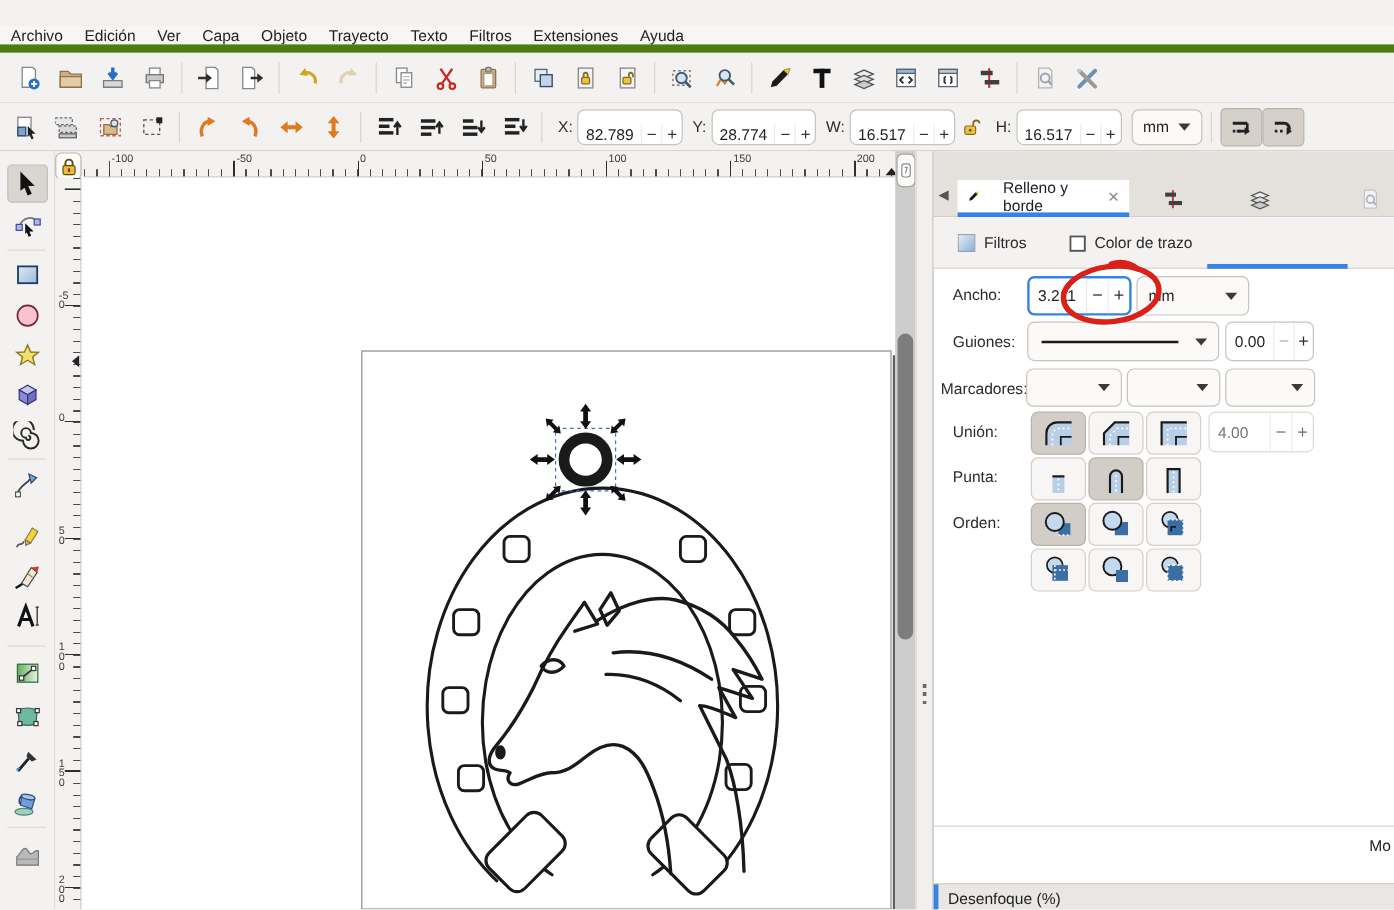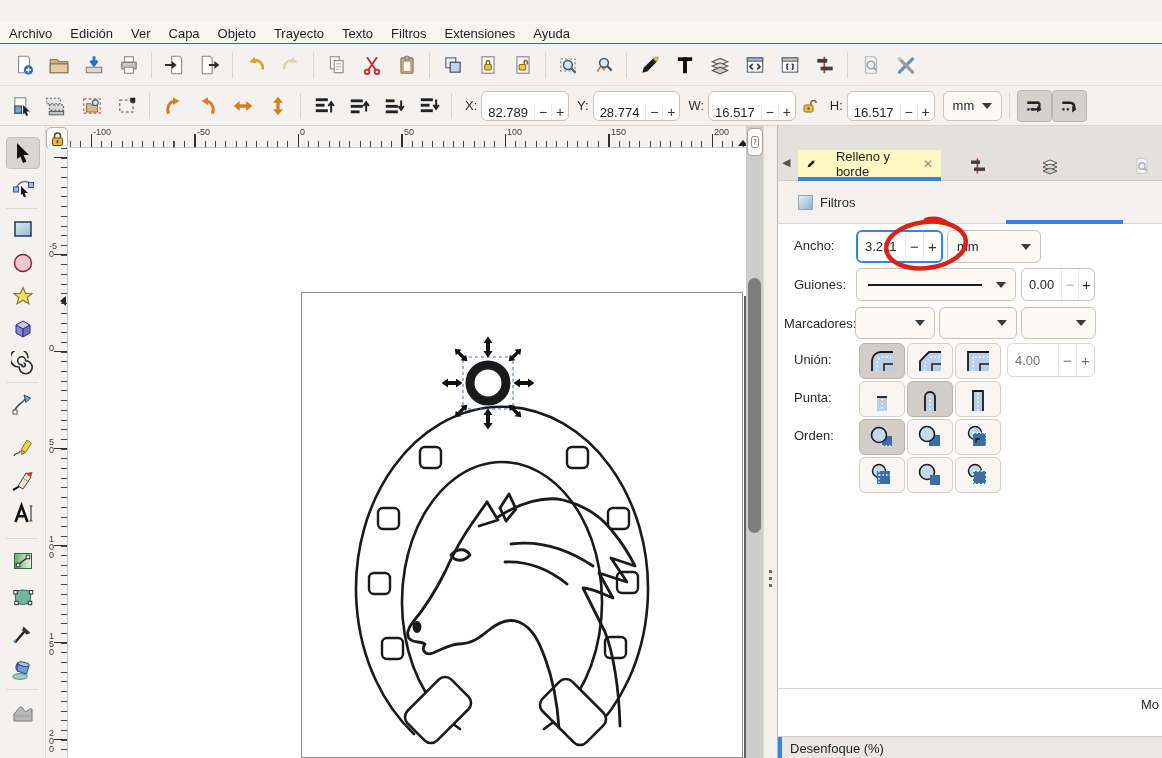--- a/index.html
+++ b/index.html
@@ -7,21 +7,21 @@
   body { font-family:"Liberation Sans", sans-serif; font-size:13px; color:#1f1f1f; background:#f4f2f0; }
   .abs { position:absolute; }
   #app { position:relative; width:1162px; height:758px; background:#f4f2f0; overflow:hidden; }
 
   
   #titlebar { left:0; top:0; width:1162px; height:22px; background:#e07ad6; display:flex; align-items:center; }
   #titlebar .title { position:absolute; left:0; right:0; text-align:center; font-size:13px; color:#222; }
   #app-logo { margin-left:6px; z-index:2; }
 
   
-  #menubar { left:0; top:22px; width:1162px; height:22px; background:#f7f6f4; display:flex; align-items:flex-end; border-bottom:1px solid #4d7c0f;}
+  #menubar { left:0; top:22px; width:1162px; height:22px; background:#f7f6f4; display:flex; align-items:center; border-bottom:7px solid #4d7c0f;}
   #menubar span { padding:2px 9px; cursor:default; }
 
   
   .toolbar { left:0; width:1162px; background:#f4f2f0; display:flex; align-items:center; }
   #tb1 { top:44px; height:42px; border-bottom:1px solid #e3e0dc; }
   #tb2 { top:86px; height:40px; border-bottom:1px solid #d8d4d0; }
   .tbtn { width:35px; height:32px; display:flex; align-items:center; justify-content:center; border-radius:4px; flex:0 0 auto;}
   .tsep { width:1px; height:26px; background:#d8d4d0; margin:0 5px; flex:0 0 auto;}
   .fieldlab { font-size:13px; color:#2a2a2a; margin:0 4px 0 8px; }
   .entry { display:flex; align-items:flex-end; border:1px solid #c8c3bd; border-radius:6px; background:#fff; height:30px; overflow:hidden;}
@@ -62,21 +62,21 @@
   #vscroll { left:746px; top:126px; width:17px; height:632px; background:#cdcdcd; }
   #vscroll .thumb { position:absolute; left:2px; top:152px; width:13px; height:255px; background:#7d7d7d; border-radius:7px;}
   #scrolltopbtn { left:747px; top:128px; width:16px; height:28px; background:#fbfaf9; border:1px solid #aaa5a0; border-radius:5px; display:flex; align-items:center; justify-content:center;}
   #splitter { left:763px; top:126px; width:14px; height:632px; background:#f2f0ee; border-left:1px solid #dedad6;}
   #splitter .grip { position:absolute; left:5px; top:444px; width:3px; height:18px;
       background:repeating-linear-gradient(to bottom, #6a6a6a 0 3px, transparent 3px 7px);}
 
   
   #panel { left:777px; top:126px; width:385px; height:632px; background:#fff; border-left:1px solid #bbb7b2;}
   #dockhead { position:absolute; left:0; top:0; width:385px; height:55px; background:#e4e1dd; border-bottom:1px solid #d2cec9;}
-  #docktab { position:absolute; left:20px; top:24px; width:143px; height:31px; background:#fef9c3; display:flex; align-items:center; padding:0 8px; gap:19px; border-bottom:4px solid #3584e4;}
+  #docktab { position:absolute; left:20px; top:24px; width:143px; height:31px; background:#ffffff; display:flex; align-items:center; padding:0 8px; gap:19px; border-bottom:4px solid #3584e4;}
   #docktab .lbl { font-size:13px; }
   #docktab .x { color:#8d8a86; font-size:12px; margin-left:2px;}
   #dockback { position:absolute; left:4px; top:30px; font-size:11px; color:#555;}
   .dockicon { position:absolute; top:28px; width:24px; height:24px; display:flex; align-items:center; justify-content:center;}
   #subtabs { position:absolute; left:0; top:55px; width:385px; height:43px; background:#f4f2f0; border-bottom:1px solid #d8d4d0;}
   .subtab { position:absolute; top:0; height:43px; display:flex; align-items:center; gap:7px; font-size:13px; color:#2a2a2a;}
   #subtab-active-line { position:absolute; left:228px; top:39px; width:117px; height:4px; background:#3584e4;}
 
   .prow-label { position:absolute; left:16px; font-size:13px; color:#2a2a2a; }
   .pentry { position:absolute; display:flex; align-items:stretch; border:1px solid #c8c3bd; border-radius:6px; background:#fff; overflow:hidden;}
@@ -696,20 +696,26 @@
             <defs>
               <linearGradient id="fsw" x1="0" y1="0" x2="1" y2="1">
                 <stop offset="0" stop-color="#e8f0f8"></stop>
                 <stop offset="1" stop-color="#88aed4"></stop>
               </linearGradient>
             </defs>
             <rect x="0.5" y="0.5" width="14" height="14" fill="url(#fsw)" stroke="#9aa4b0"></rect>
           </svg>
         <span>Filtros</span>
       </div>
+      <div class="subtab" style="left:113px">
+        <svg width="14" height="14" viewBox="0 0 14 14">
+            <rect x="1" y="1" width="12" height="12" fill="#fff" stroke="#555" stroke-width="1.6"></rect>
+          </svg>
+        <span>Color de trazo</span>
+      </div>
       <div id="subtab-active-line"></div>
     </div>
 
     <span class="prow-label" style="top:112px">Ancho:</span>
     <div class="pentry focused" style="left:78px; top:104px; width:87px; height:33px;">
       <span class="val">3.211</span>
       <span class="sbtn">−</span>
       <span class="sbtn">+</span>
     </div>
     <div class="pcombo" style="left:169px; top:104px; width:94px; height:33px;">

